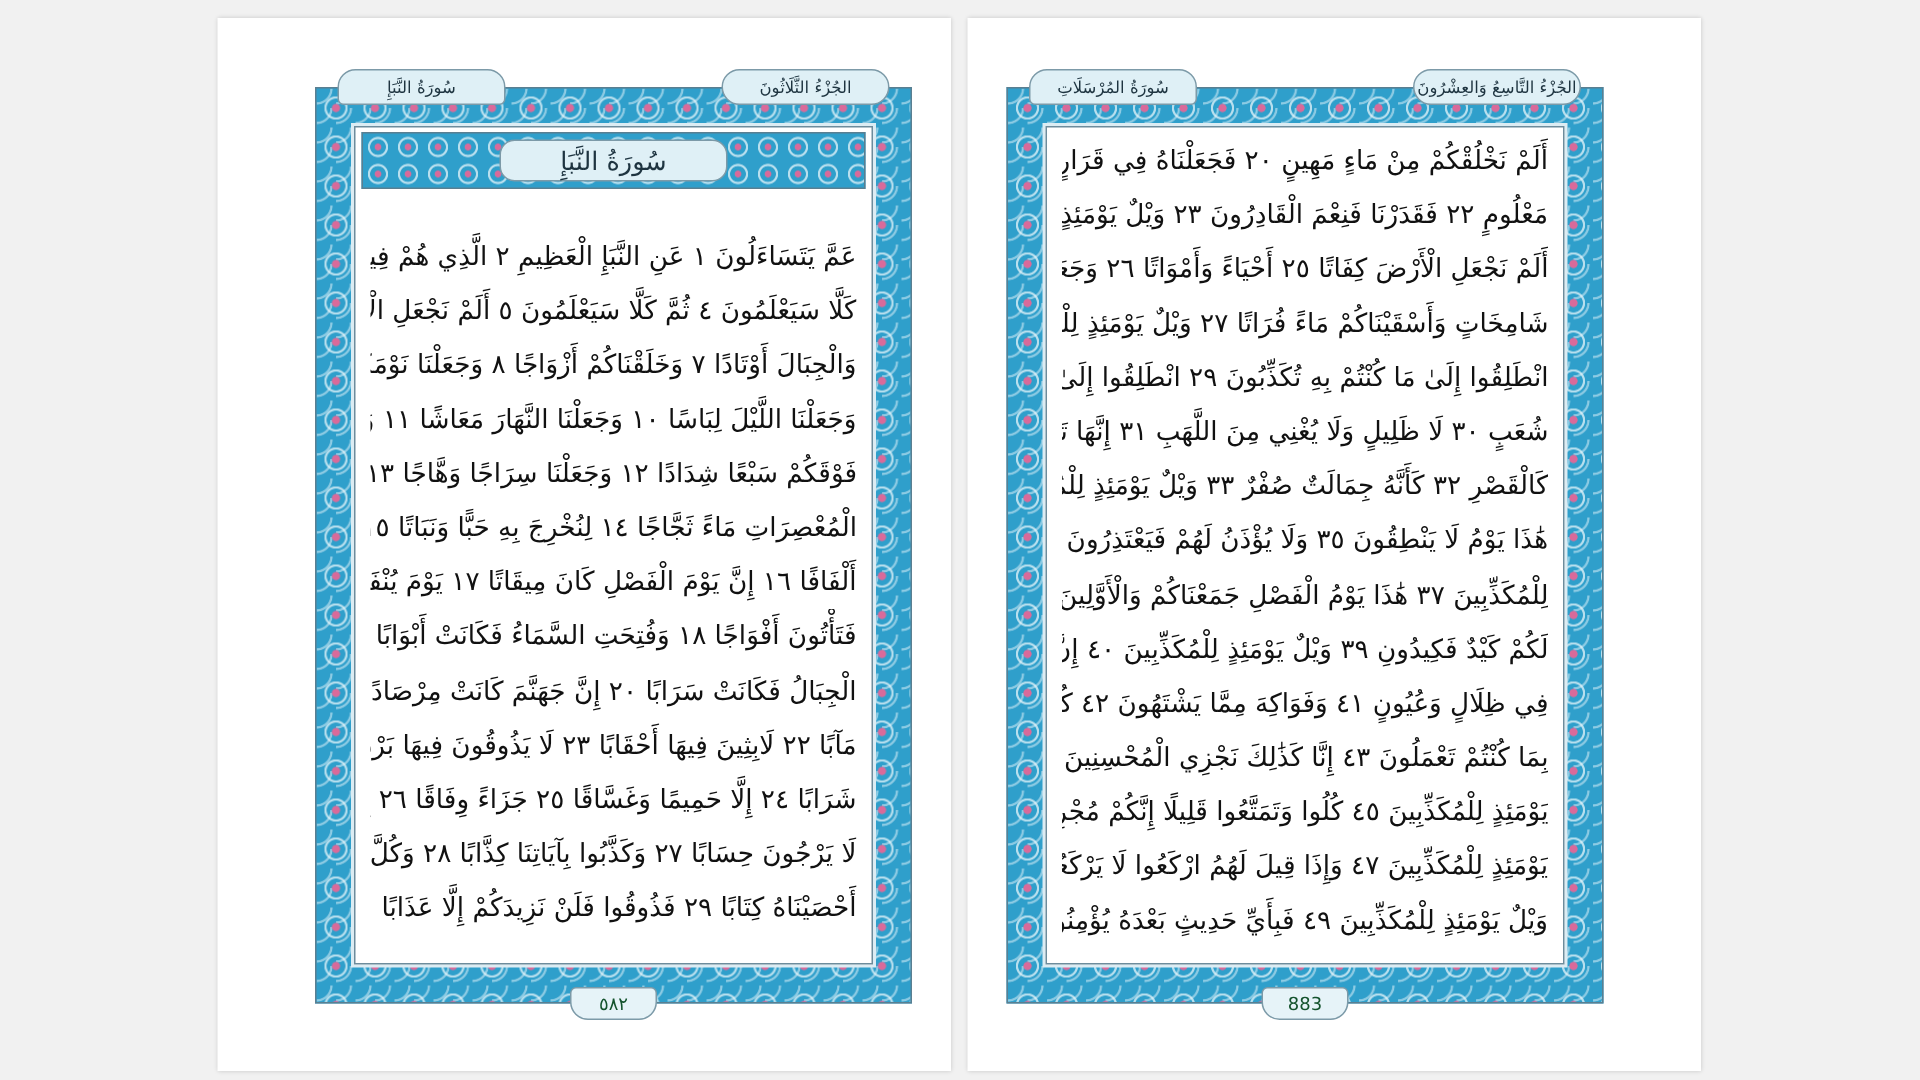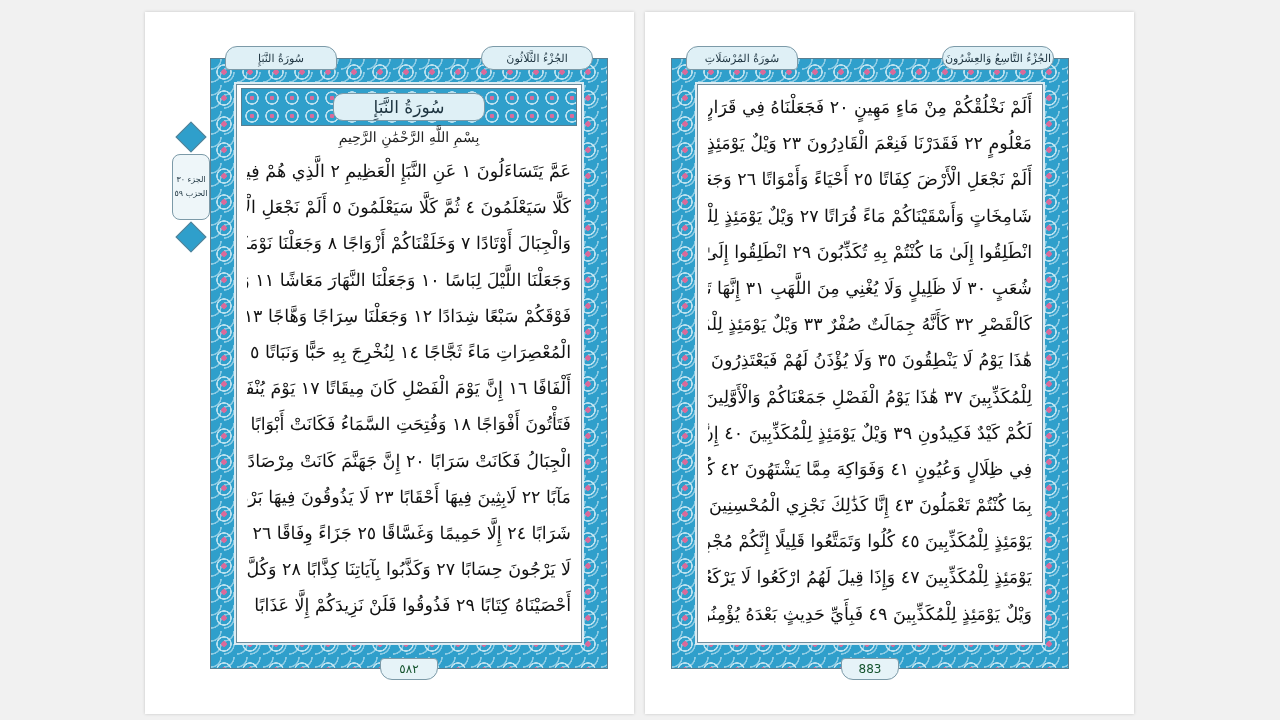--- a/index.html
+++ b/index.html
@@ -33,36 +33,27 @@
   .side-marker{position:absolute;left:25px;top:110px;width:42px;height:130px;}
   .side-marker .diamond{position:absolute;left:10px;width:20px;height:20px;transform:rotate(45deg);background:#2f9fcb;border:1px solid #5a7f91;}
   .side-marker .diamond.top{top:4px;}
   .side-marker .diamond.bot{bottom:4px;}
   .side-marker .box{position:absolute;left:2px;top:32px;width:36px;height:64px;background:#eef6f9;border:1.5px solid #7c9aa8;border-radius:8px;display:flex;flex-direction:column;align-items:center;justify-content:center;font-size:8px;color:#1e3440;direction:rtl;line-height:14px;}
 </style>
 </head>
 <body>
 
 <div class="page left">
-  <div class="side-marker">
-    <div class="diamond top"></div>
-    <div class="box">
-      <span>الجزء ٣٠</span>
-      <span>الحزب ٥٩</span>
-    </div>
-    <div class="diamond bot"></div>
-  </div>
   <div class="frame">
     <div class="cartouche cart-juz">الجُزْءُ الثَّلَاثُونَ</div>
     <div class="cartouche cart-surah">سُورَةُ النَّبَإِ</div>
     <div class="inner">
       <div class="surah-band">
         <div class="surah-title">سُورَةُ النَّبَإِ</div>
       </div>
-      <div class="basmala">بِسْمِ اللَّهِ الرَّحْمَٰنِ الرَّحِيمِ</div>
       <div class="lines">
         <div class="line">عَمَّ يَتَسَاءَلُونَ ١ عَنِ النَّبَإِ الْعَظِيمِ ٢ الَّذِي هُمْ فِيهِ مُخْتَلِفُونَ ٣</div>
         <div class="line">كَلَّا سَيَعْلَمُونَ ٤ ثُمَّ كَلَّا سَيَعْلَمُونَ ٥ أَلَمْ نَجْعَلِ الْأَرْضَ مِهَادًا ٦</div>
         <div class="line">وَالْجِبَالَ أَوْتَادًا ٧ وَخَلَقْنَاكُمْ أَزْوَاجًا ٨ وَجَعَلْنَا نَوْمَكُمْ سُبَاتًا ٩</div>
         <div class="line">وَجَعَلْنَا اللَّيْلَ لِبَاسًا ١٠ وَجَعَلْنَا النَّهَارَ مَعَاشًا ١١ وَبَنَيْنَا</div>
         <div class="line">فَوْقَكُمْ سَبْعًا شِدَادًا ١٢ وَجَعَلْنَا سِرَاجًا وَهَّاجًا ١٣ وَأَنْزَلْنَا مِنَ</div>
         <div class="line">الْمُعْصِرَاتِ مَاءً ثَجَّاجًا ١٤ لِنُخْرِجَ بِهِ حَبًّا وَنَبَاتًا ١٥ وَجَنَّاتٍ</div>
         <div class="line">أَلْفَافًا ١٦ إِنَّ يَوْمَ الْفَصْلِ كَانَ مِيقَاتًا ١٧ يَوْمَ يُنْفَخُ فِي الصُّورِ</div>
         <div class="line">فَتَأْتُونَ أَفْوَاجًا ١٨ وَفُتِحَتِ السَّمَاءُ فَكَانَتْ أَبْوَابًا ١٩ وَسُيِّرَتِ</div>
         <div class="line">الْجِبَالُ فَكَانَتْ سَرَابًا ٢٠ إِنَّ جَهَنَّمَ كَانَتْ مِرْصَادًا ٢١ لِلطَّاغِينَ</div>

